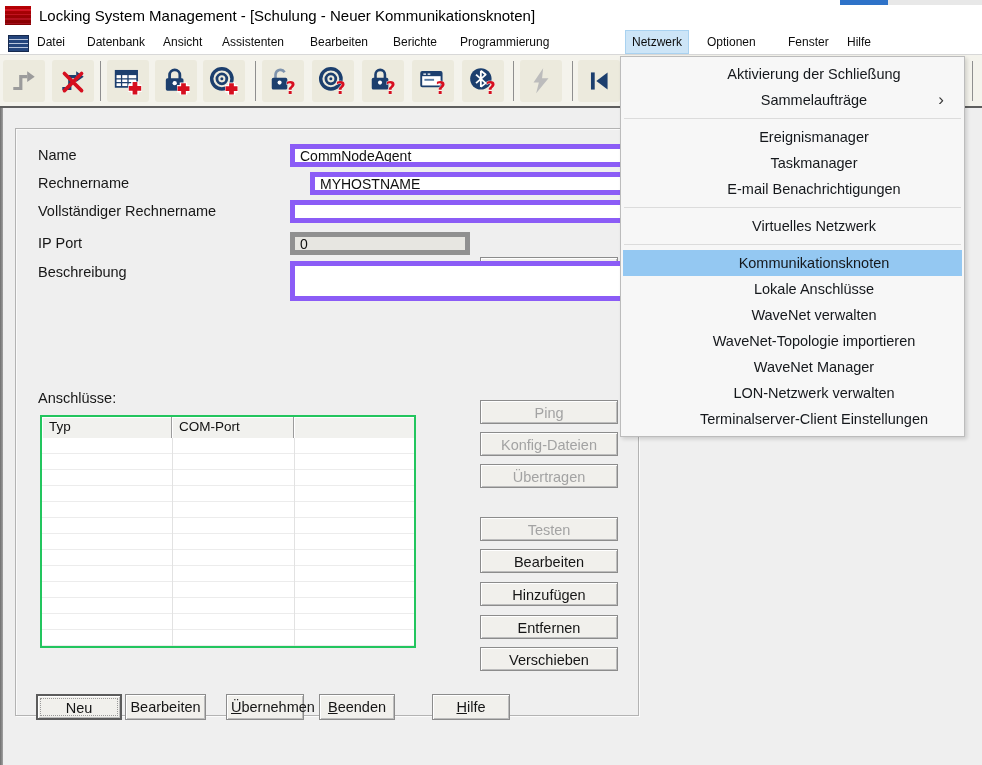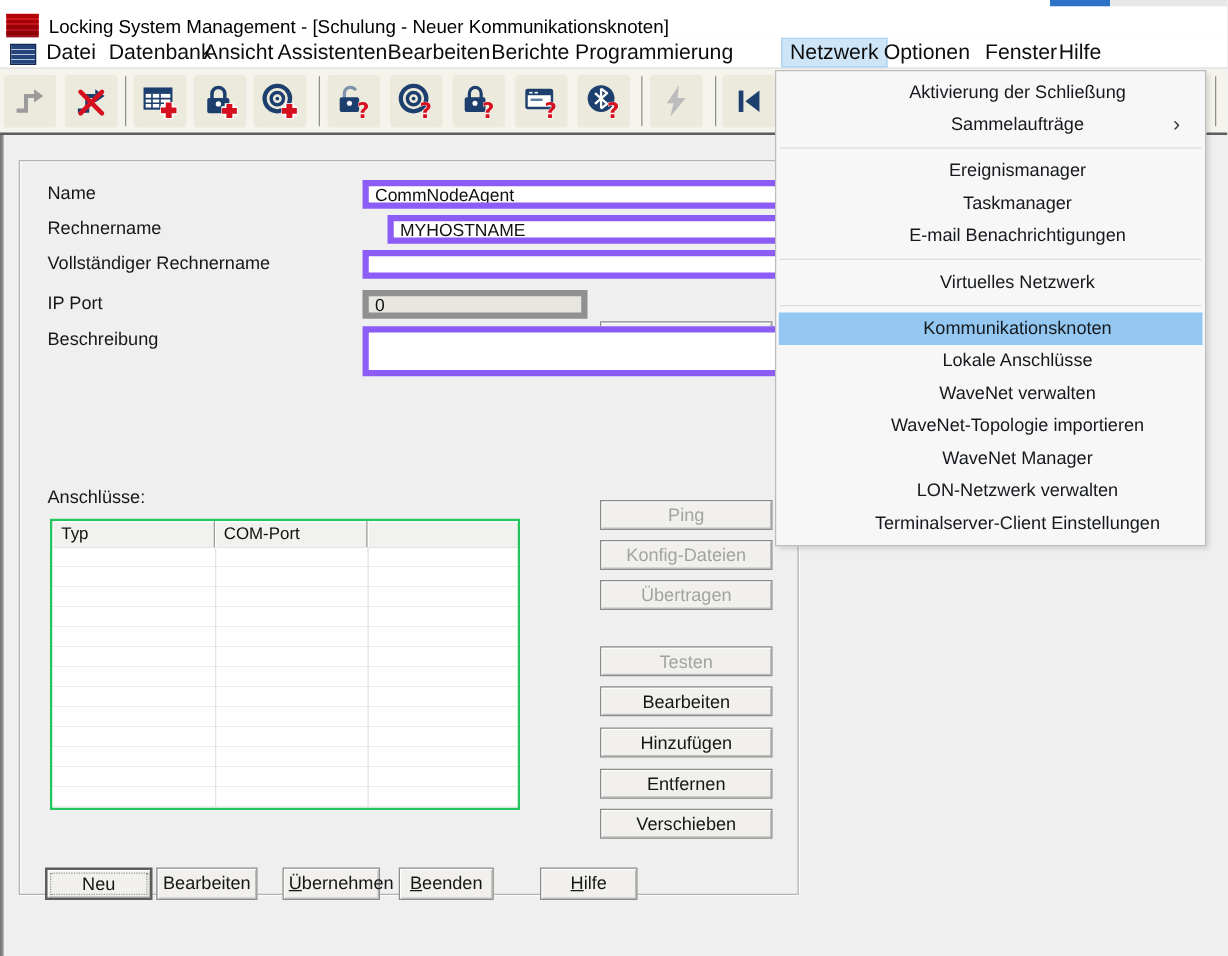--- a/index.html
+++ b/index.html
@@ -1,36 +1,36 @@
 <!DOCTYPE html>
 <html><head>
 <meta charset="utf-8">
 <style>
   html,body{margin:0;padding:0;background:#efefef;}
   #screen{position:relative;width:982px;height:765px;overflow:hidden;
           font-family:"Liberation Sans",sans-serif;background:#efefef;}
 
   
   .titlebar{position:absolute;left:0;top:0;width:100%;height:30px;background:#ffffff;
-            display:flex;align-items:flex-end;}
+            display:flex;align-items:center;}
   .app-logo{width:26px;height:19px;margin-left:5px;
             background:repeating-linear-gradient(to bottom,#d2121f 0 3px,#ffffff 3px 4.6px),
                        linear-gradient(to bottom,#e01626,#9d0e1a);
             background-blend-mode:multiply;}
   .title-text{margin-left:8px;font-size:15px;color:#000;white-space:nowrap;}
   .artifact-blue{position:absolute;left:840px;top:0;width:48px;height:5px;background:#2e72c8;}
   .artifact-gray{position:absolute;left:888px;top:0;width:94px;height:5px;background:#e8e8e8;}
 
   
   .menubar{position:absolute;left:0;top:30px;width:100%;height:25px;background:#ffffff;
            border-bottom:1px solid #d8d8d8;box-sizing:border-box;}
   .mb-icon{position:absolute;left:8px;top:5px;width:19px;height:15px;border:1px solid #16294d;
            background:repeating-linear-gradient(to bottom,#24457c 0 3px,#b9c6dd 3px 4px);}
   .mb-item{position:absolute;top:0;height:24px;line-height:24px;padding:0 7px;
-           font-size:17px;color:#0d0d0d;cursor:default;white-space:nowrap;}
+           font-size:12px;color:#0d0d0d;cursor:default;white-space:nowrap;}
   .mb-item.active{background:#cde5f7;box-shadow:inset 0 0 0 1px #a9d2f0;}
 
   
   .toolbar{position:absolute;left:0;top:55px;width:100%;height:51px;background:#f4f3ec;}
   .tbtn{position:absolute;top:5px;width:42px;height:42px;background:#eceadd;border-radius:3px;
         display:flex;align-items:center;justify-content:center;}
   .tsep{position:absolute;top:6px;width:1px;height:40px;background:#8f8f8f;}
   .toolbar-edge{position:absolute;left:0;top:106px;width:100%;height:2px;background:#5e5e5e;}
   .left-edge{position:absolute;left:0;top:108px;width:3px;height:657px;
              background:linear-gradient(to right,#6e6e6e,#a2a2a2);}

